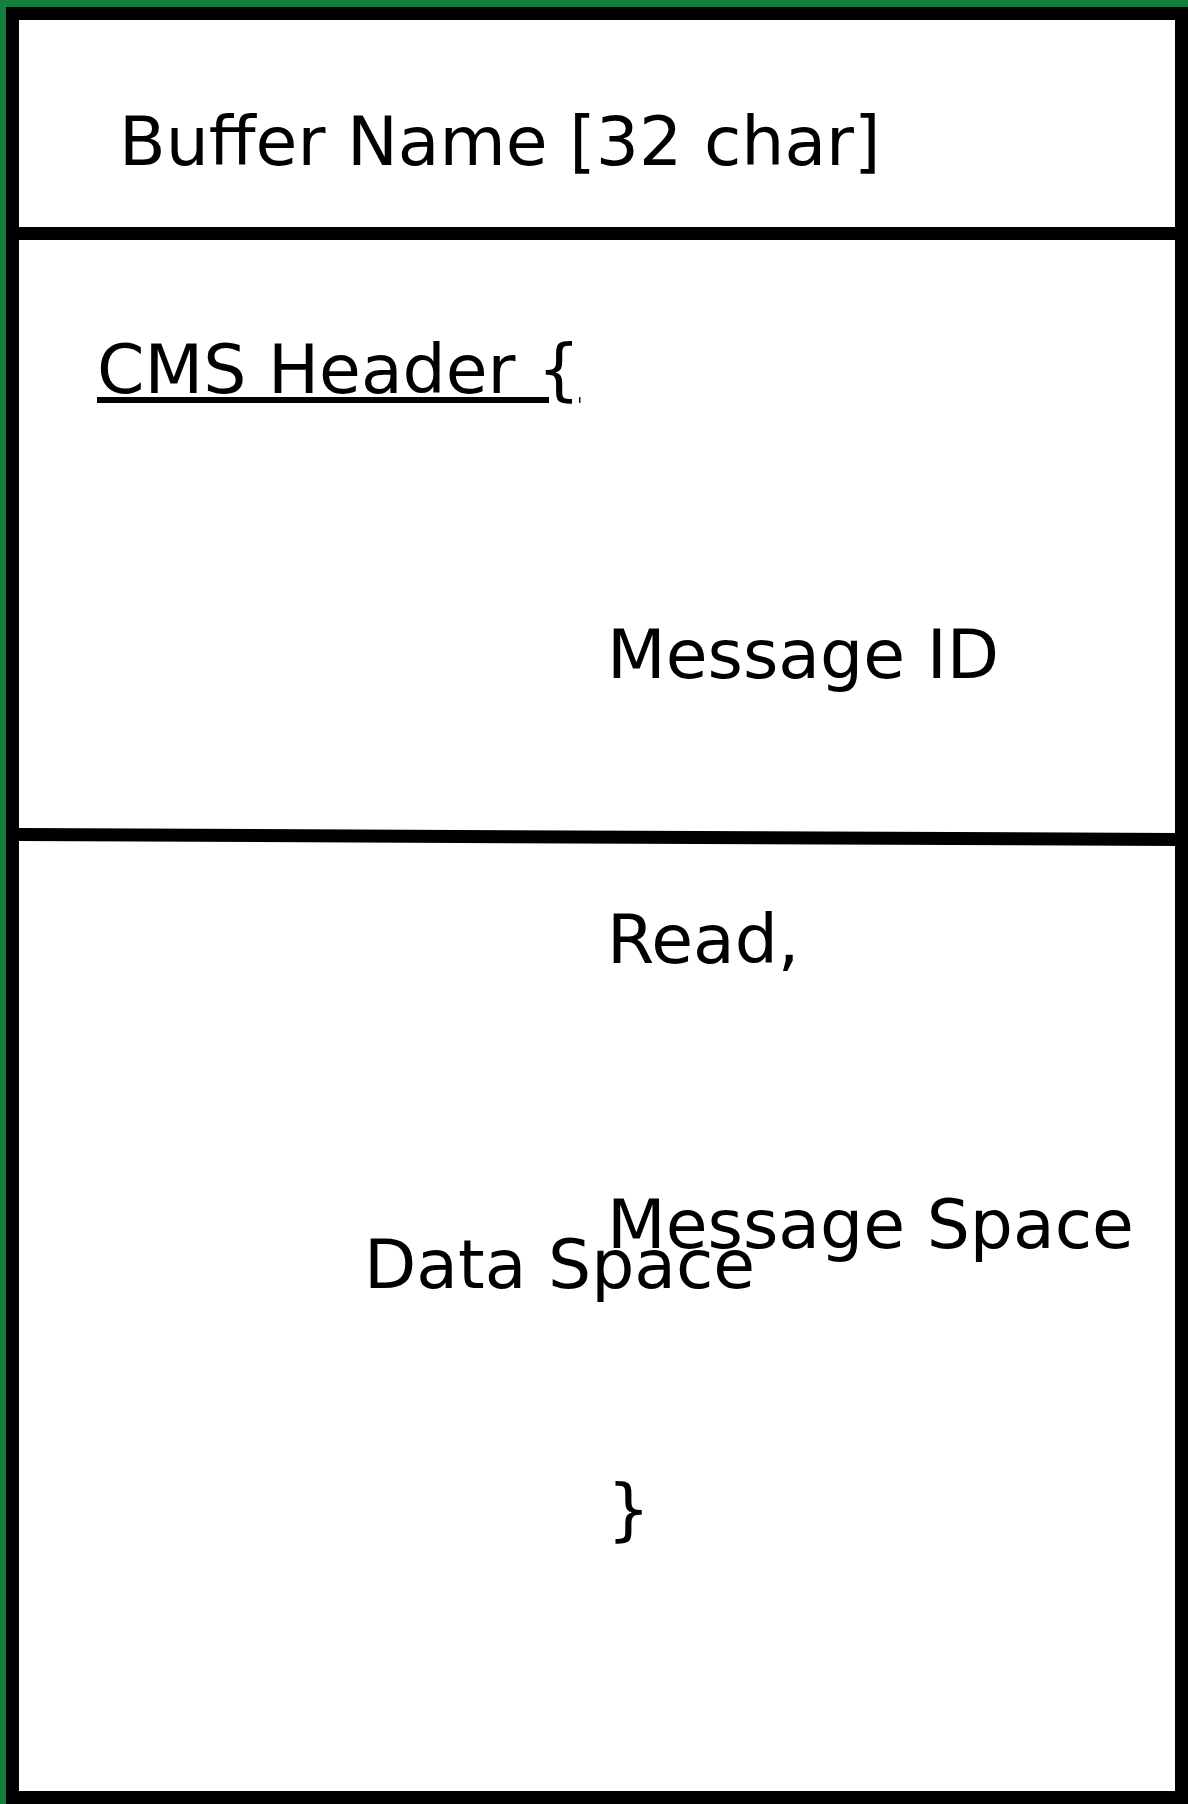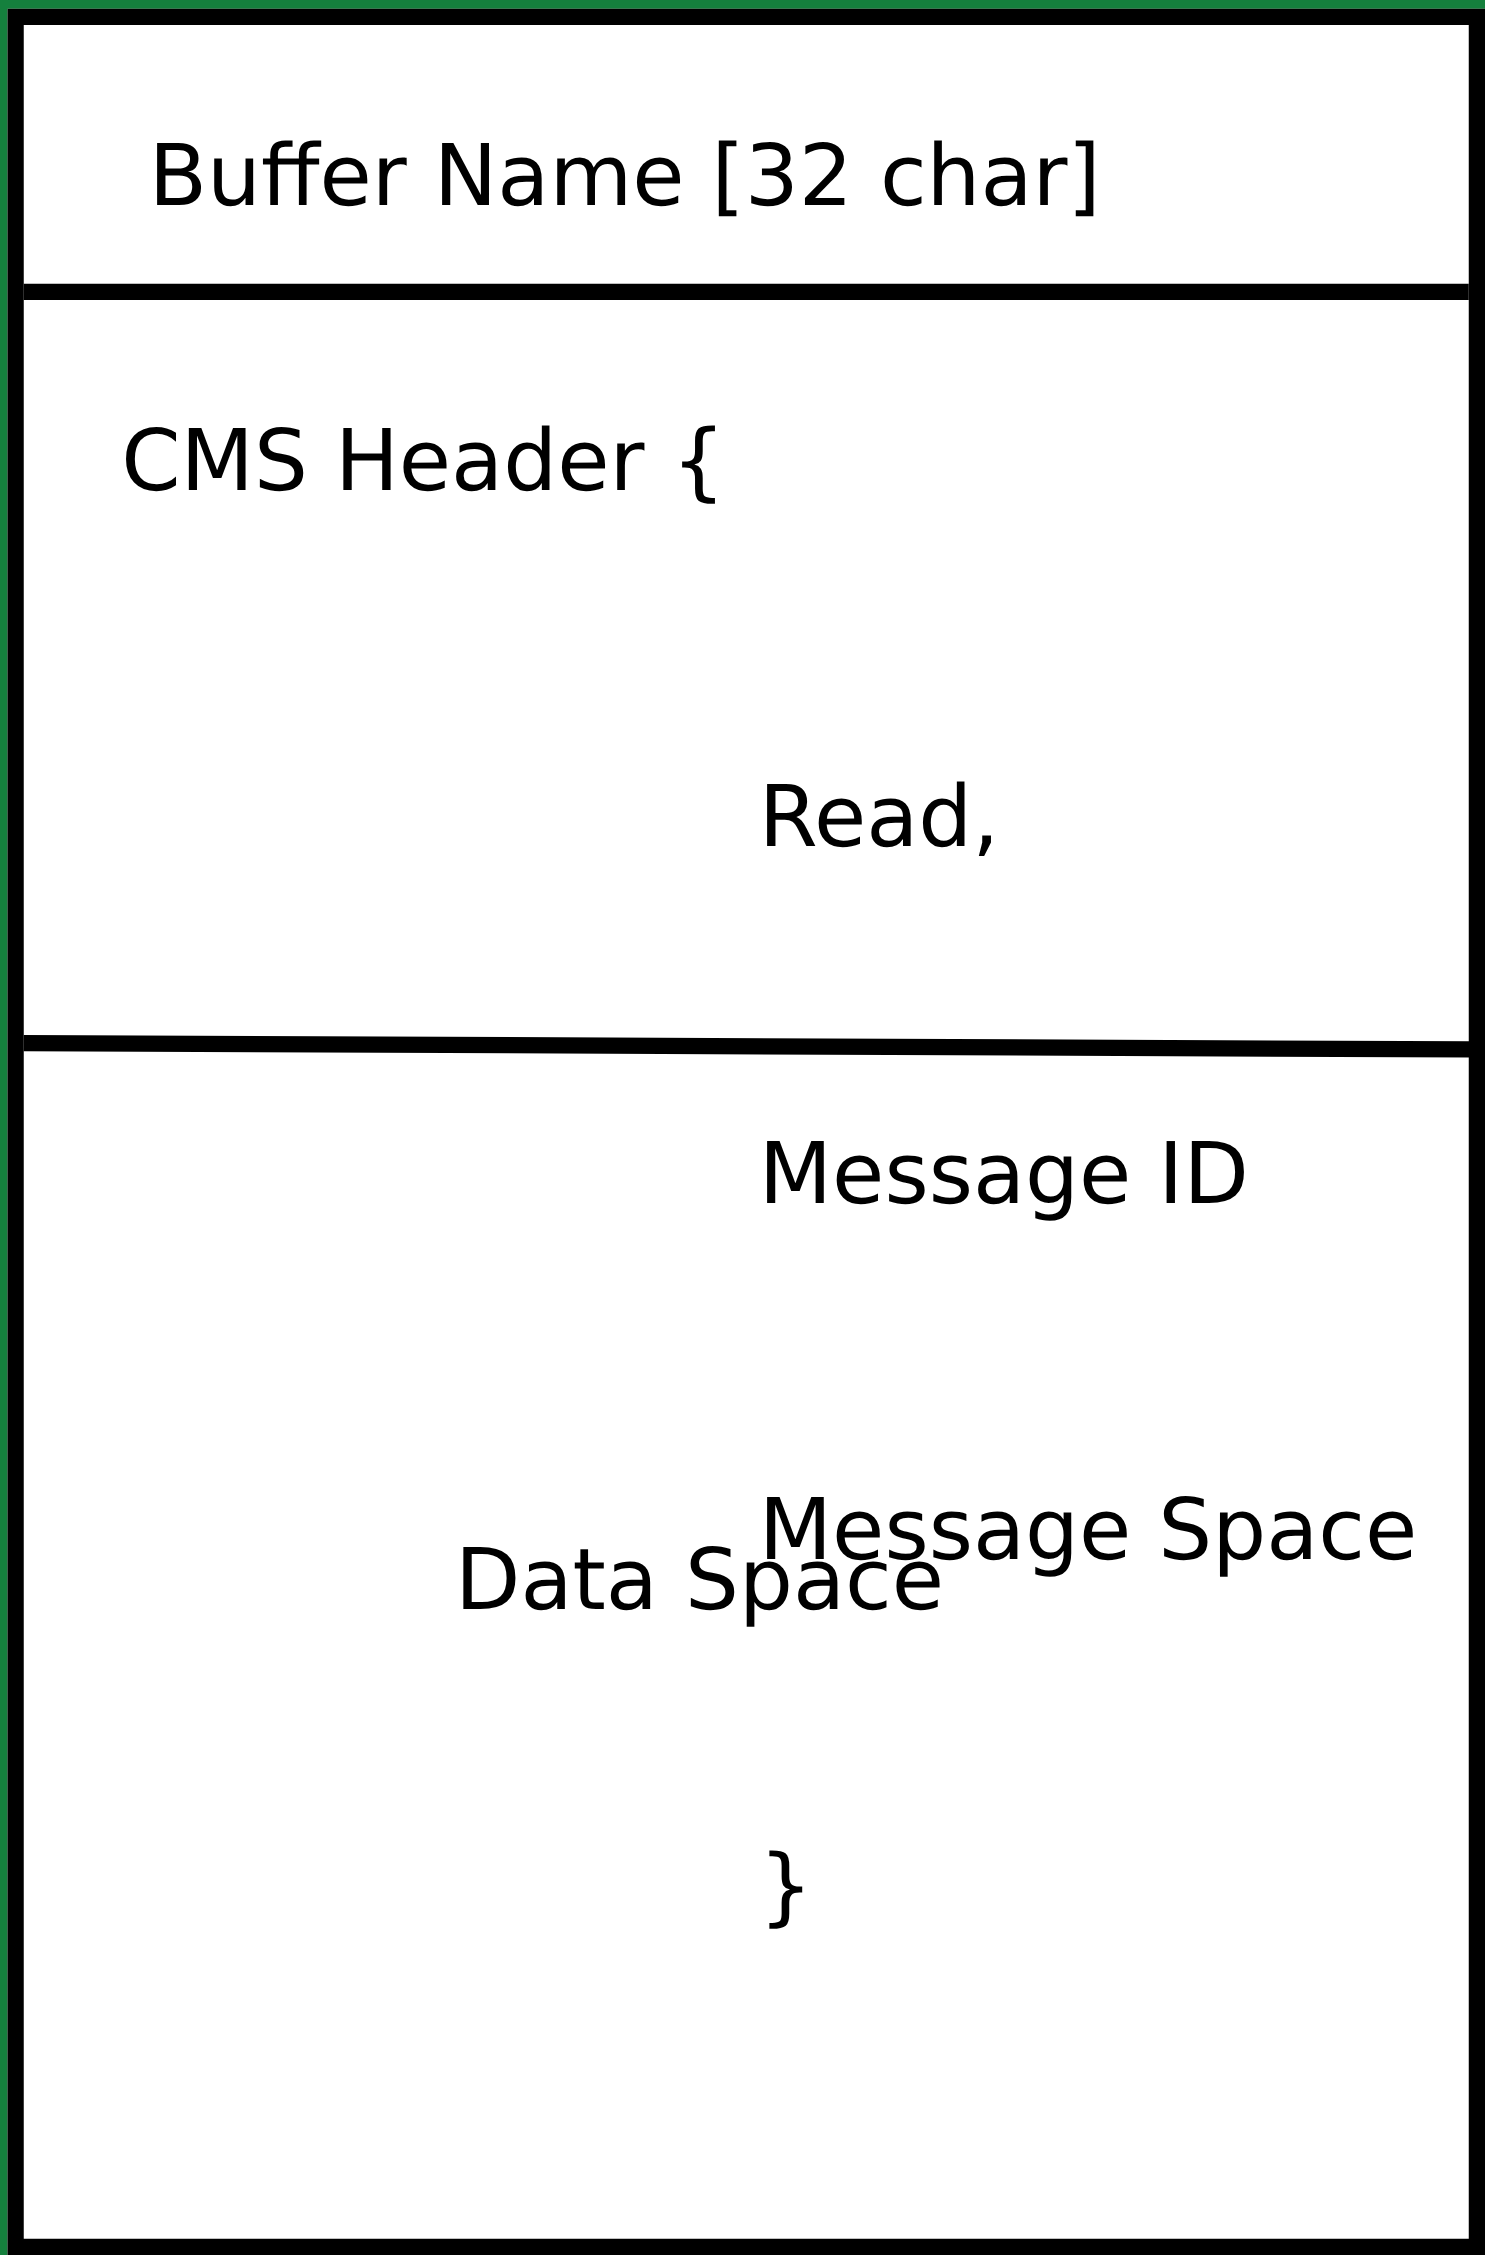--- a/index.html
+++ b/index.html
@@ -47,42 +47,42 @@
   }
   
   .label {
     position: absolute;
     font-size: 68px;
     line-height: 95px;
     white-space: pre;
     color: #000000;
   }
   .buffer-name-label { left: 100px; top: 74px; }
-  .cms-header-opening { left: 78px;  top: 302px; }
+  .cms-header-opening { left: 78px;  top: 302px; text-decoration: underline; }
   .cms-header-fields  { left: 588px; top: 397px; }
   .data-space-label   { left: 345px; top: 1197px; }
   .cms-field, .cms-closing { display: block; }
 </style>
 </head>
 <body>
 
 <div class="stage" style="background: #15803d; color: rgb(0, 0, 0);">
 
   <div class="outer-box" style="border-color: rgb(0, 0, 0);">
 
     <div>
       <div class="label buffer-name-label">Buffer Name [32 char]</div>
     </div>
 
     <div>
       <div class="label cms-header-opening">CMS Header {</div>
 
       <div class="label cms-header-fields">
+        <span class="cms-field">Message ID</span>
         <span class="cms-field">Read,</span>
-        <span class="cms-field">Message ID</span>
         <span class="cms-field">Message Space</span>
         <span class="cms-closing">}</span>
       </div>
     </div>
 
     <div>
       <div class="label data-space-label">Data Space</div>
     </div>
 
   </div>

